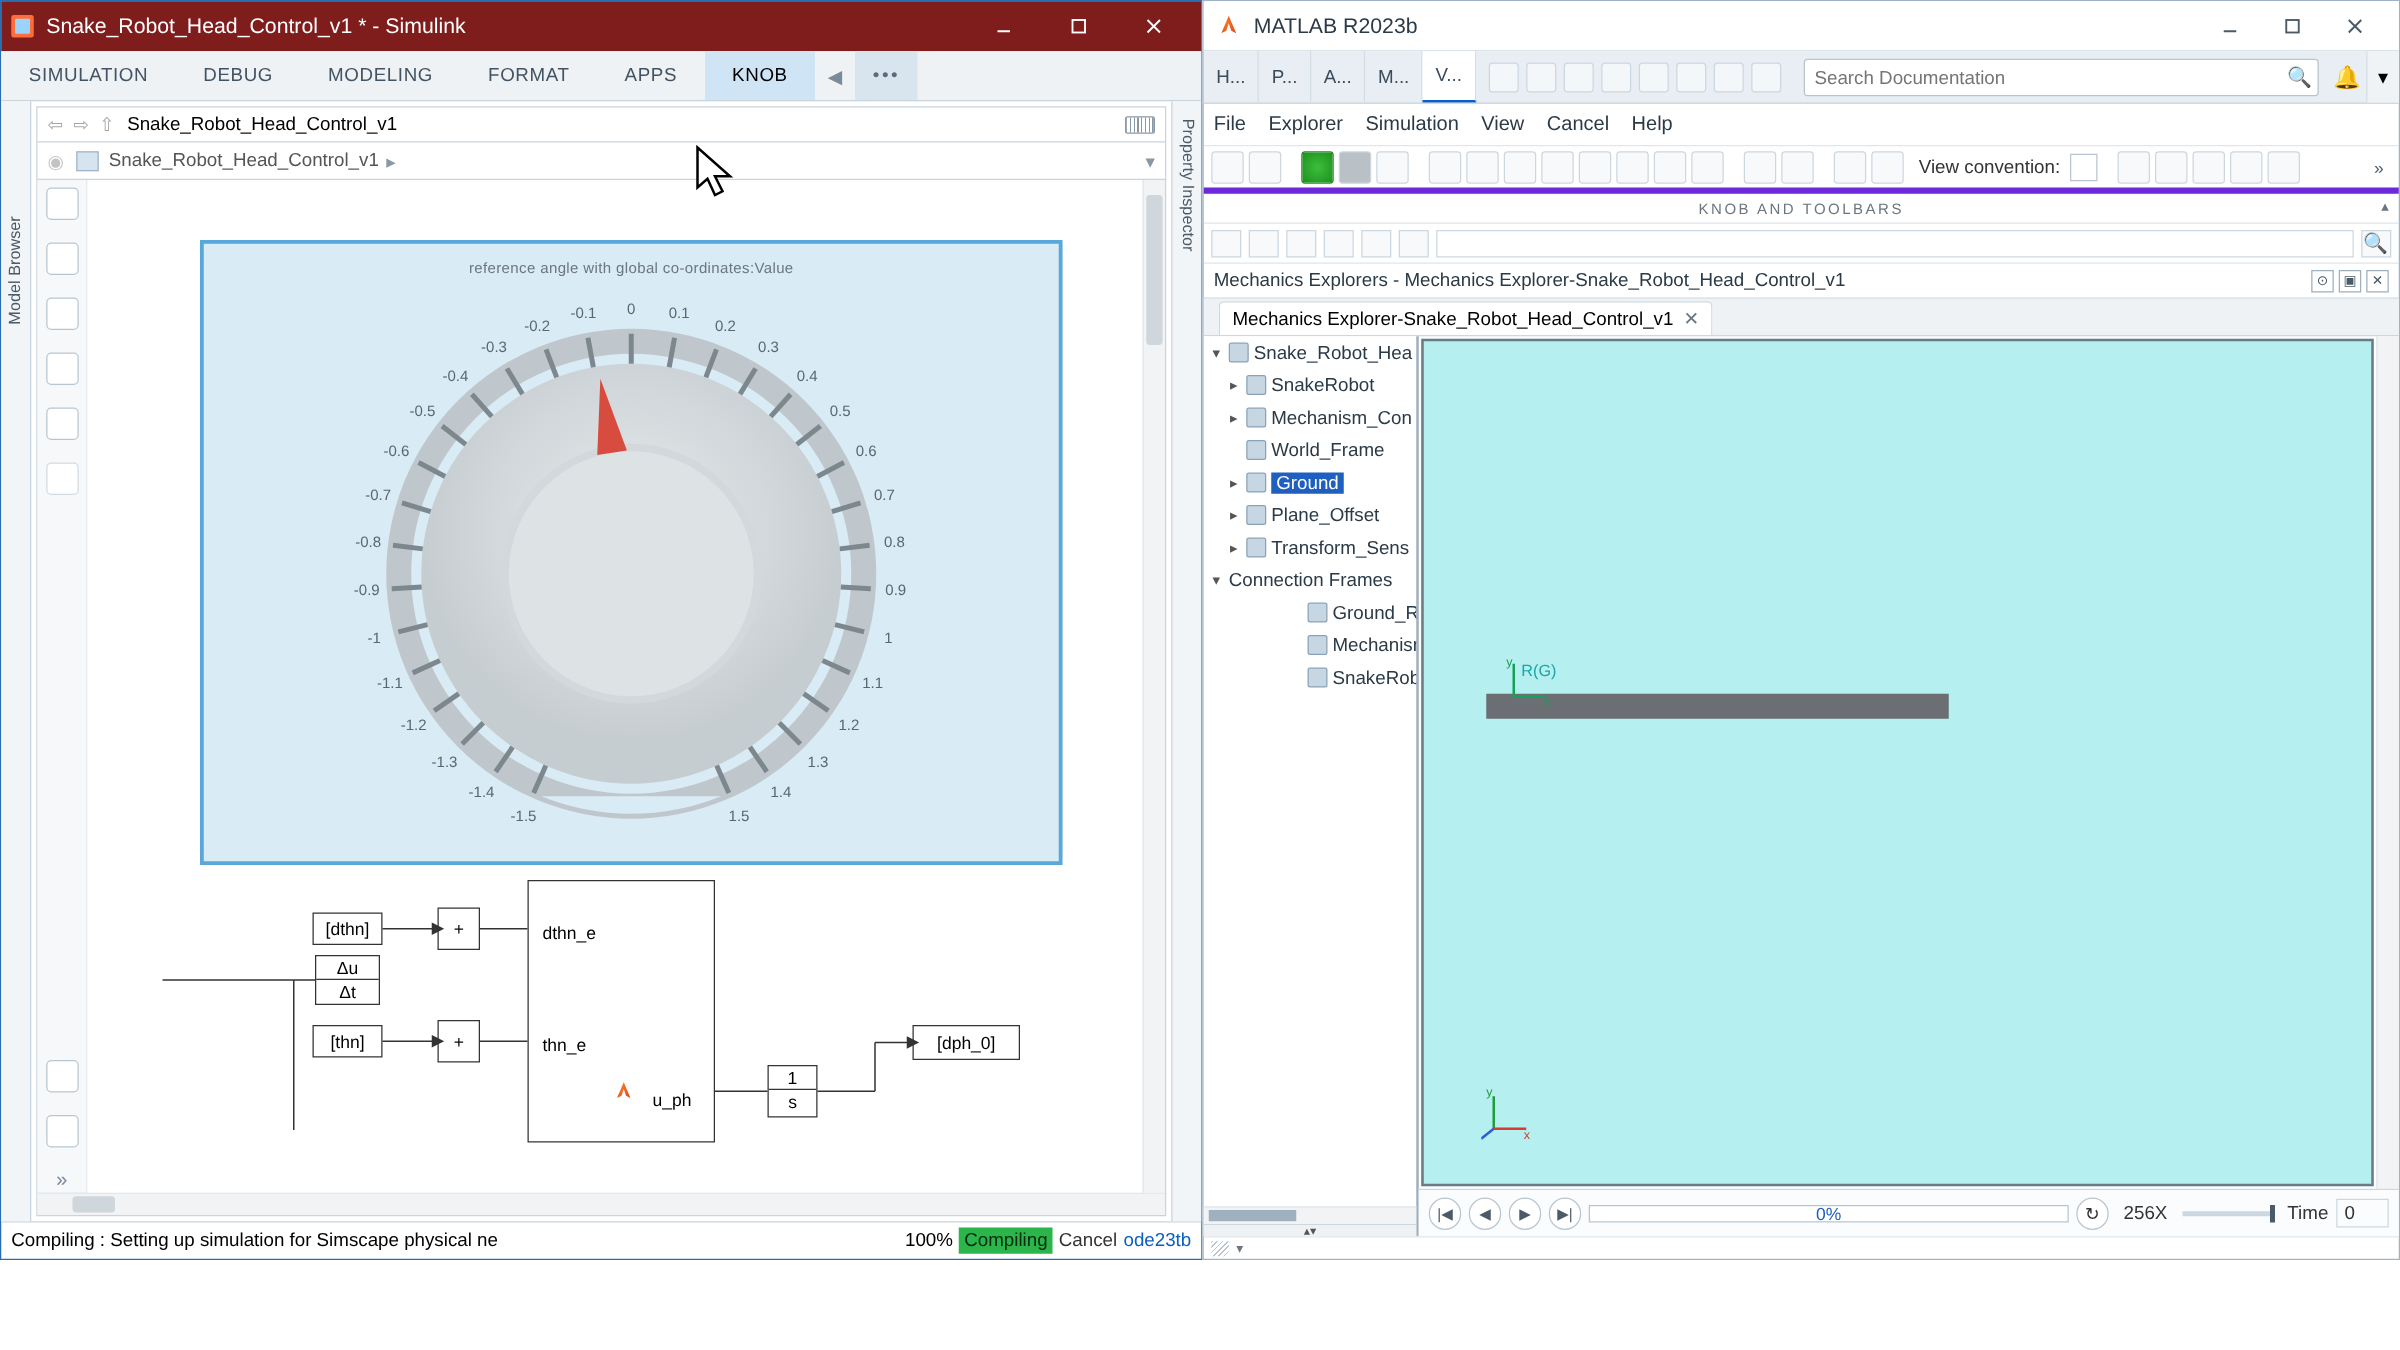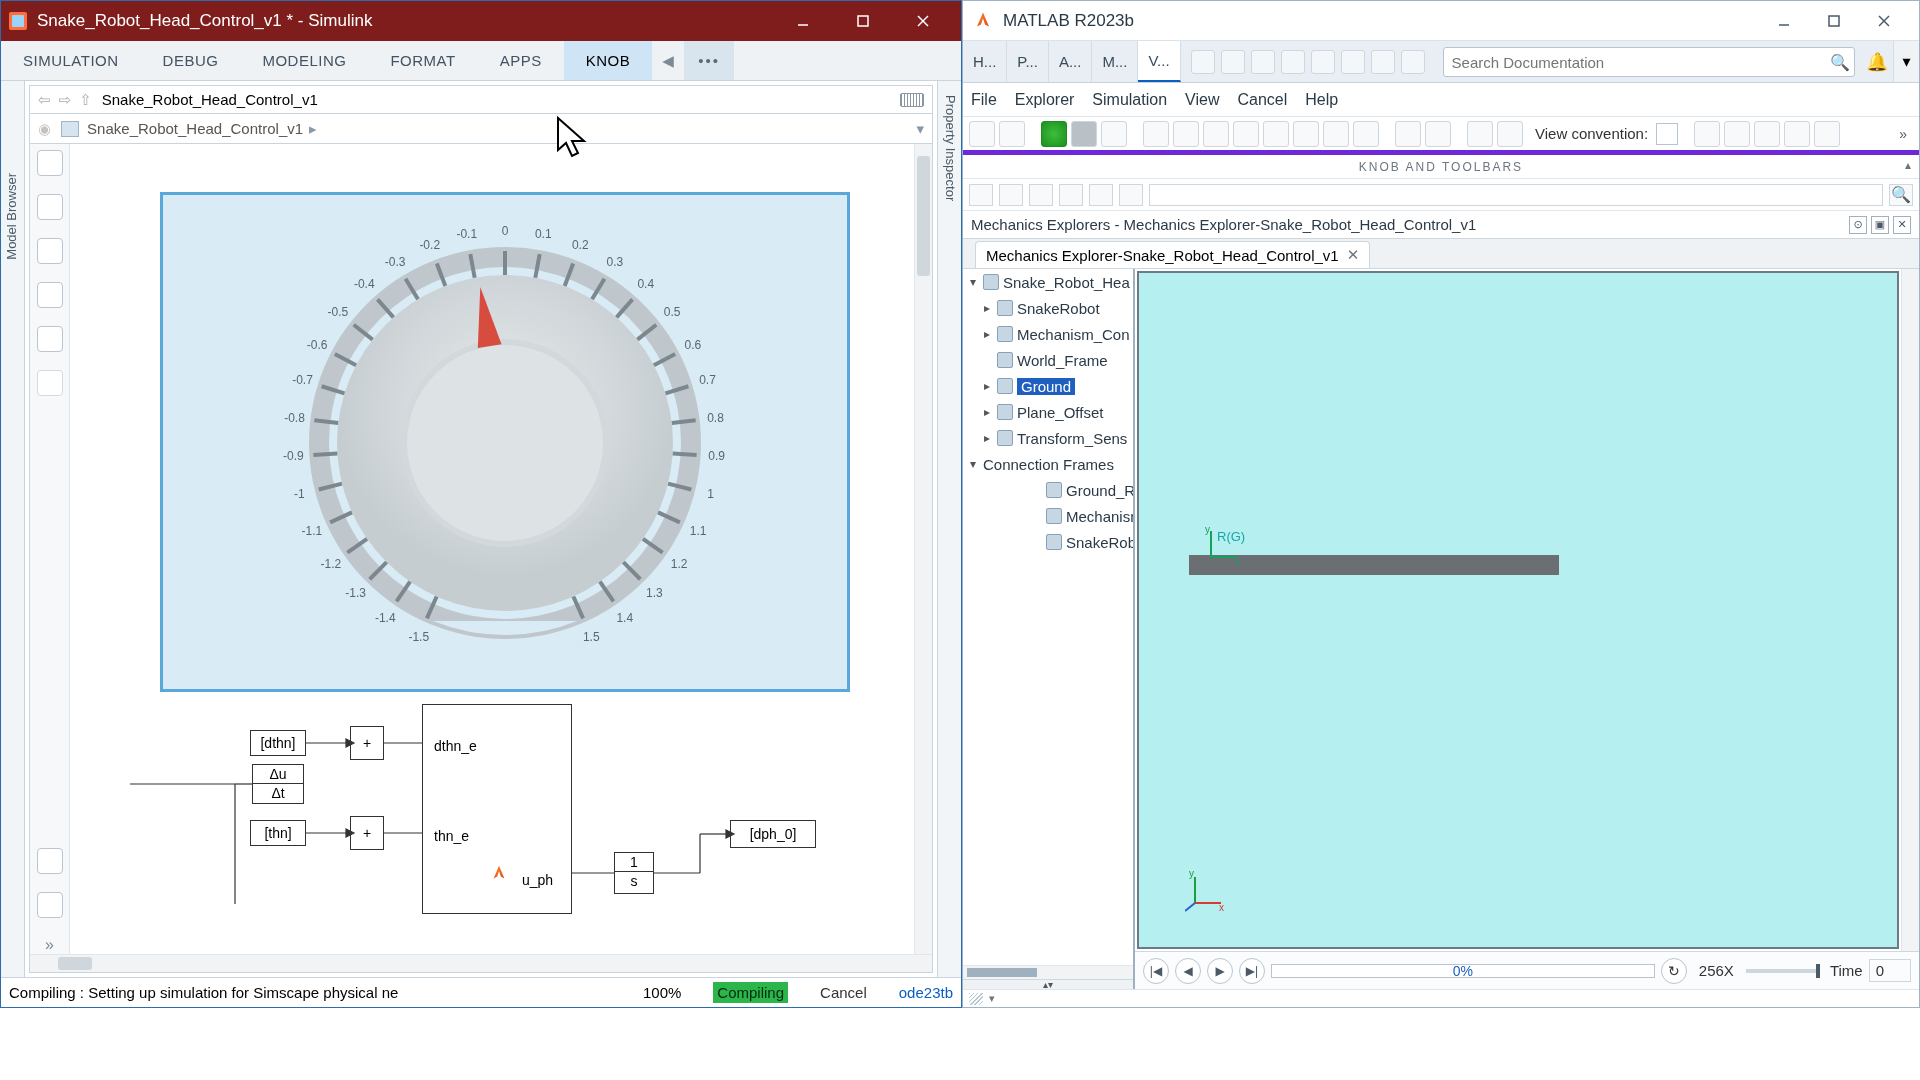--- a/index.html
+++ b/index.html
@@ -53,21 +53,21 @@
 
 
 .knob-panel { position: absolute; left: 90px; top: 48px; width: 690px; height: 500px; background: #d9ebf4; border: 3px solid #5aa7da; padding: 10px; }
 .knob-title { text-align: center; font-size: 12px; color: #6b7680; margin-top: 2px; letter-spacing: .3px; }
 .knob-svg { display: block; margin: 0 auto; }
 
 
 .mblock { position: absolute; background: #fff; border: 1px solid #333; font-size: 14px; display: flex; align-items: center; justify-content: center; }
 
 
-.sl-status { height: 30px; border-top: 1px solid #c9d4de; display: flex; align-items: center; padding: 0 8px; font-size: 15px; gap: 32px; }
+.sl-status { height: 30px; border-top: 1px solid #c9d4de; display: flex; align-items: center; padding: 0 8px; font-size: 15px; gap: 5px; }
 .sl-status .msg { flex: 0 0 auto; white-space: nowrap; overflow: hidden; max-width: 460px; }
 .sl-status .pct { margin-left: auto; }
 .sl-status .compile { background: #2bb54a; color: #052b10; padding: 2px 4px; }
 .sl-status .cancel { color: #333; }
 .sl-status .solver { color: #0a5fc0; }
 
 
 .cursor { position: absolute; left: 554px; top: 116px; pointer-events: none; }
 
 
@@ -239,20 +239,21 @@
           <div class="pbtn-empty"></div>
           <div class="gap"></div>
           <div class="pbtn"></div>
           <div class="pbtn"></div>
           <div class="dbl">»</div>
         </div>
 
         <div class="sl-canvas">
 
           <div class="knob-panel">
+            <div class="knob-title">reference angle with global co-ordinates:Value</div>
             <svg class="knob-svg" width="480" height="460" viewBox="0 0 480 460">
               <defs>
                 <radialGradient id="kg" cx="50%" cy="40%">
                     <stop offset="0%" stop-color="#e8eced"></stop>
                     <stop offset="100%" stop-color="#c6cdd1"></stop>
                   </radialGradient>
               </defs>
               <g transform="translate(240,238)">
                 <circle r="196" fill="#bfc7cc"></circle>
                 <circle r="176" fill="#d9ebf4"></circle>

